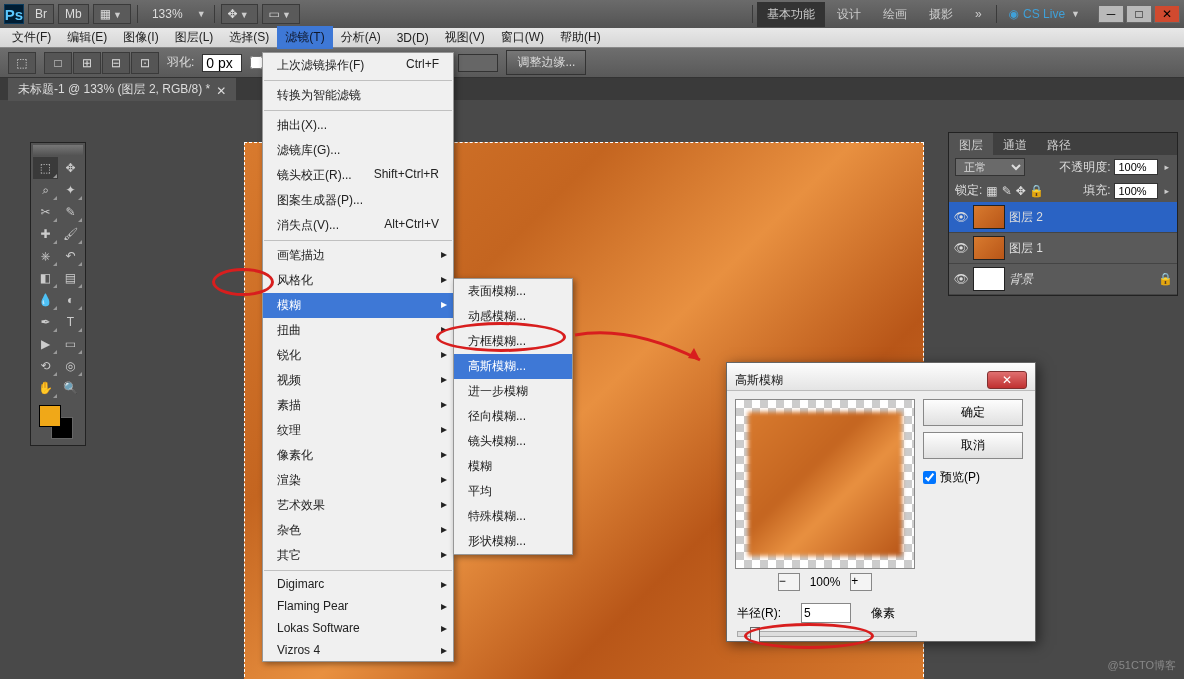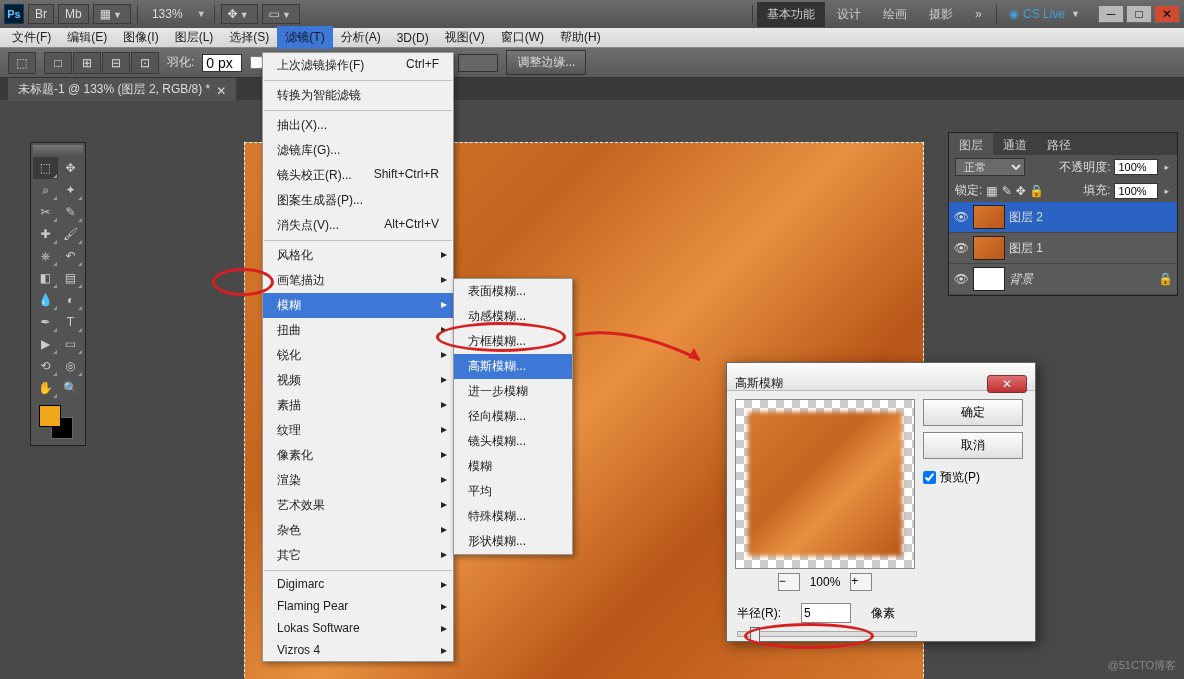--- a/index.html
+++ b/index.html
@@ -1,18 +1,18 @@
 <!DOCTYPE html>
 <html><head>
 <meta charset="utf-8">
 <style>
 *{box-sizing:border-box;margin:0;padding:0;font-family:"Microsoft YaHei",SimSun,sans-serif;font-size:12px;user-select:none}
 body{background:#494949;width:1184px;height:679px;overflow:hidden;position:relative}
 .topbar{height:28px;background:linear-gradient(#6b6b6b,#535353);display:flex;align-items:center;padding:0 4px;gap:4px}
-.ps-icon{width:20px;height:20px;background:#001d33;border:1px solid #0a3a5c;display:flex;align-items:center;justify-content:center;color:#5cc9ff;font-weight:bold;font-size:11px}
+.ps-icon{width:20px;height:20px;background:#001d33;border:1px solid #0a3a5c;display:flex;align-items:center;justify-content:center;color:#5cc9ff;font-weight:bold;font-size:15px}
 .top-btn{padding:2px 6px;background:#5a5a5a;border:1px solid #3a3a3a;color:#ddd;cursor:pointer}
 .top-sep{width:1px;height:18px;background:#3a3a3a;margin:0 2px}
 .zoom{color:#ddd;padding:0 8px}
 .chev{color:#ccc;font-size:9px;padding:0 2px}
 .topbar-right{margin-left:auto;display:flex;align-items:center;gap:2px}
 .tab-btn{padding:4px 10px;color:#ccc;cursor:pointer}
 .tab-btn.active{background:#333}
 .cslive{color:#3fa0d8;display:flex;align-items:center;gap:4px;padding:0 8px}
 .win-controls{display:flex;gap:2px;margin-left:6px}
 .win-btn{width:26px;height:18px;background:#b9b9b9;border:1px solid #666;display:flex;align-items:center;justify-content:center;cursor:pointer}
@@ -52,21 +52,21 @@
 .psel{background:#6a6a6a;border:1px solid #333;color:#ddd;padding:1px 4px;width:70px;font-size:11px}
 .pinput{width:44px;background:#fff;border:1px solid #333;font-size:11px;padding:1px 3px;color:#000}
 .layer-list{background:#5a5a5a;max-height:160px;overflow:auto}
 .layer-item{display:flex;align-items:center;padding:3px 4px;gap:4px;border-bottom:1px solid #444;color:#ddd}
 .layer-item.sel{background:#2a63c4}
 .eye{width:16px;height:16px;display:flex;align-items:center;justify-content:center}
 .thumb{width:32px;height:24px;background:linear-gradient(135deg,#d87a2e,#b85618);border:1px solid #222}
 .thumb.white{background:#fff}
 .lock{margin-left:auto;color:#aaa}
 .dialog{position:absolute;top:362px;left:726px;width:310px;background:#eee;border:1px solid #666;box-shadow:3px 3px 12px rgba(0,0,0,.5);z-index:20}
-.dlg-title{height:28px;background:linear-gradient(#fdfdfd,#e4e4e4);display:flex;align-items:flex-start;padding:12px 8px;border-bottom:1px solid #bbb;color:#222}
+.dlg-title{height:28px;background:linear-gradient(#fdfdfd,#e4e4e4);display:flex;align-items:flex-end;padding:1px 8px;border-bottom:1px solid #bbb;color:#222}
 .dlg-close{margin-left:auto;width:40px;height:18px;background:linear-gradient(#e07070,#c03030);border:1px solid #803030;border-radius:3px;display:flex;align-items:center;justify-content:center;color:#fff;cursor:pointer}
 .dlg-body{display:flex;padding:8px;gap:8px}
 .preview{width:180px}
 .prev-img{width:180px;height:170px;border:1px solid #888;background:repeating-conic-gradient(#ccc 0 25%,#fff 0 50%) 0 0/16px 16px;position:relative;overflow:hidden}
 .prev-img::after{content:"";position:absolute;inset:12px;background:linear-gradient(135deg,#d87a2e,#c46520 40%,#e89040 60%,#b85618);filter:blur(2px)}
 .prev-ctrl{display:flex;justify-content:center;align-items:center;gap:10px;margin-top:4px}
 .prev-btn{width:22px;height:18px;border:1px solid #888;background:#f4f4f4;cursor:pointer}
 .dlg-right{display:flex;flex-direction:column;gap:6px;width:100px}
 .dlg-btn{padding:4px;border:1px solid #888;background:linear-gradient(#fdfdfd,#e0e0e0);cursor:pointer;text-align:center}
 .dlg-check{display:flex;align-items:center;gap:4px;margin-top:4px}
@@ -231,22 +231,22 @@
       <span>Shift+Ctrl+R</span>
     </div>
   <div class="dd-item">
       <span>图案生成器(P)...</span>
     </div>
   <div class="dd-item">
       <span>消失点(V)...</span>
       <span>Alt+Ctrl+V</span>
     </div>
   <div class="dd-sep"></div>
+  <div class="dd-item sub">画笔描边</div>
   <div class="dd-item sub">风格化</div>
-  <div class="dd-item sub">画笔描边</div>
   <div class="dd-item sub hl">模糊</div>
   <div class="dd-item sub">扭曲</div>
   <div class="dd-item sub">锐化</div>
   <div class="dd-item sub">视频</div>
   <div class="dd-item sub">素描</div>
   <div class="dd-item sub">纹理</div>
   <div class="dd-item sub">像素化</div>
   <div class="dd-item sub">渲染</div>
   <div class="dd-item sub">艺术效果</div>
   <div class="dd-item sub">杂色</div>

